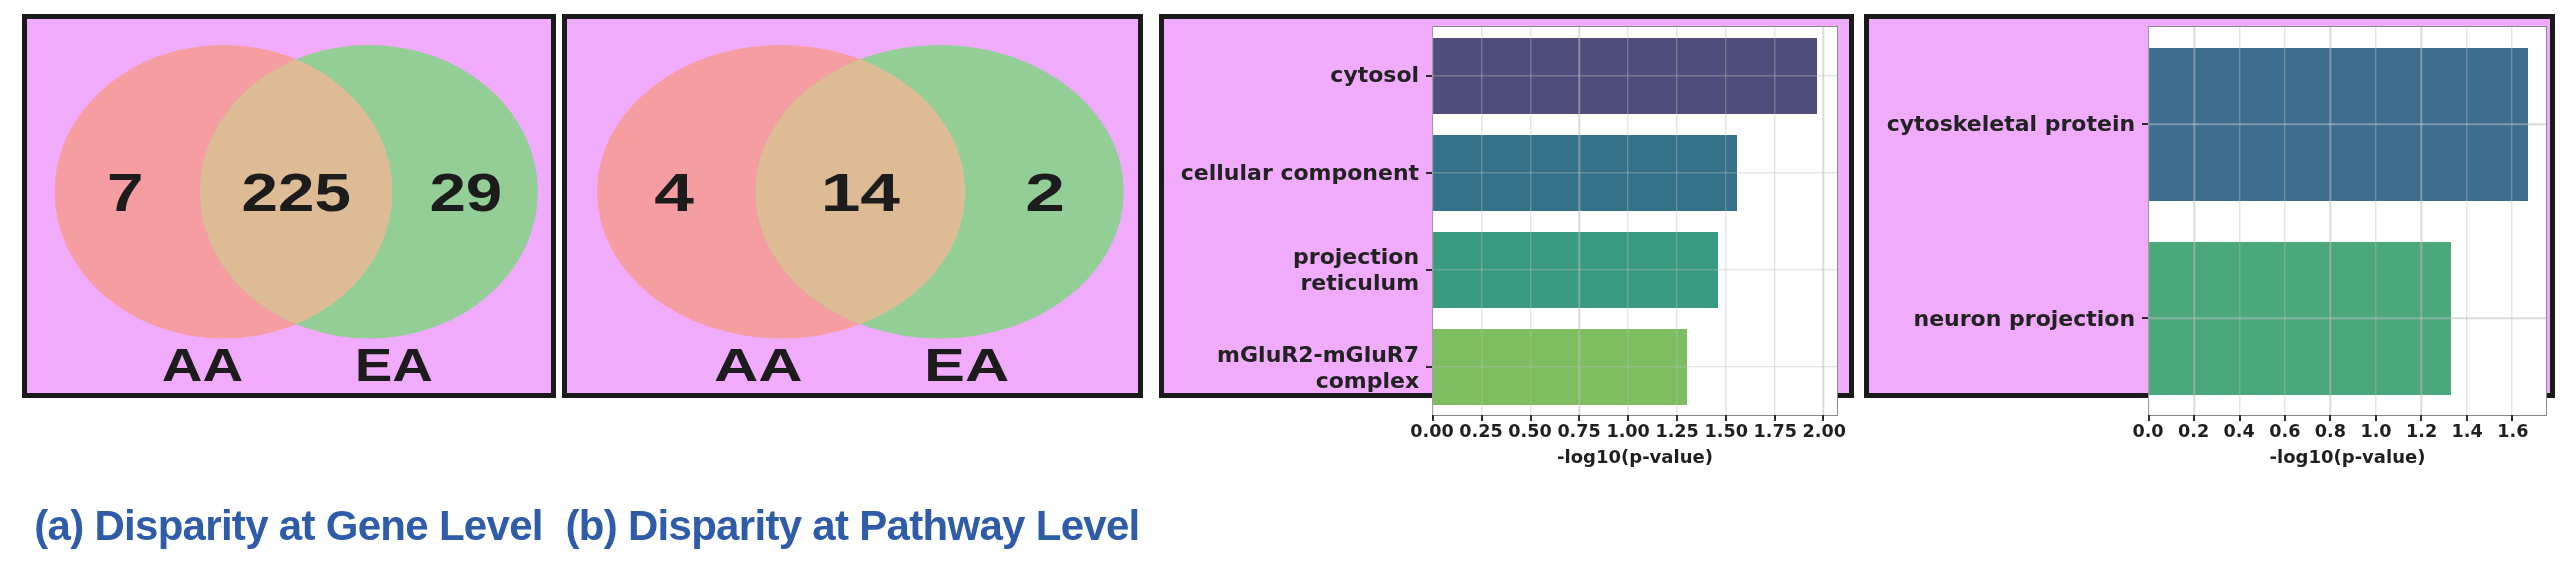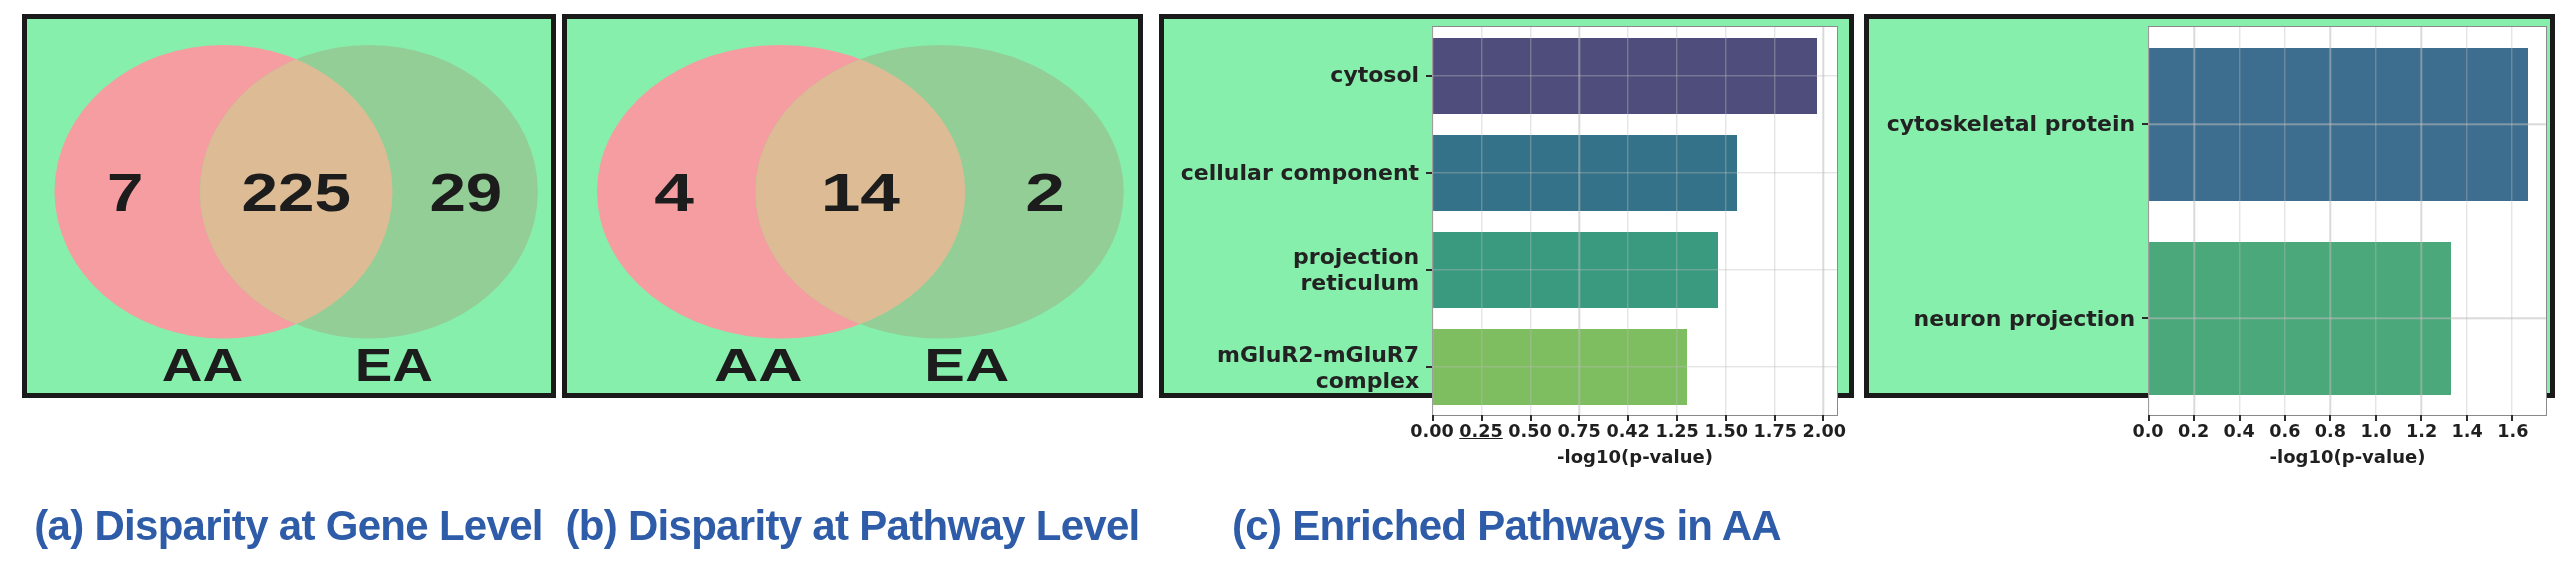--- a/index.html
+++ b/index.html
@@ -7,21 +7,21 @@
     width: 2576px; height: 564px;
     background: #ffffff;
     overflow: hidden;
     font-family: "DejaVu Sans", sans-serif;
   }
   .stage { position: relative; width: 2576px; height: 564px; background:#fff; }
 
   
   .panel {
     position: absolute; top: 14.3px; height: 384px;
-    border: 5.9px solid #1a1a1a; background: #86efac;
+    border: 5.9px solid #1a1a1a; background: #f0abfc;
     box-sizing: border-box;
   }
   #panel-a { left: 21.5px;   width: 534px; }
   #panel-b { left: 562px;  width: 581px; }
   #panel-c { left: 1159px; width: 695px; }
   #panel-d { left: 1864px; width: 691px; }
 
   
   .caption {
     position: absolute; top: 494px; height: 64px;
@@ -216,24 +216,24 @@
             <div class="row">
               <div class="bar" style="width: 70.5314%; background: rgb(57, 154, 128);"></div>
             </div>
             <div class="row">
               <div class="bar" style="width: 62.8019%; background: rgb(127, 190, 96);"></div>
             </div>
           </div>
         </div>
       <div class="xticks">
           <span class="xticklabel" style="left: 0%;">0.00</span>
-          <span class="xticklabel" style="left: 12.0773%; text-decoration: underline;">0.25</span>
+          <span class="xticklabel" style="left: 12.0773%;">0.25</span>
           <span class="xticklabel" style="left: 24.1546%;">0.50</span>
           <span class="xticklabel" style="left: 36.2319%;">0.75</span>
-          <span class="xticklabel" style="left: 48.3092%;">0.42</span>
+          <span class="xticklabel" style="left: 48.3092%;">1.00</span>
           <span class="xticklabel" style="left: 60.3865%;">1.25</span>
           <span class="xticklabel" style="left: 72.4638%;">1.50</span>
           <span class="xticklabel" style="left: 84.5411%;">1.75</span>
           <span class="xticklabel" style="left: 96.6184%;">2.00</span>
         </div>
       <div class="xaxislabel">-log10(p-value)</div>
     </div>
   </div>
 
   <div class="panel" id="panel-d">
@@ -294,16 +294,15 @@
           <span class="xticklabel" style="left: 68.5714%; text-align: center;">1.2</span>
           <span class="xticklabel" style="left: 80%;">1.4</span>
           <span class="xticklabel" style="left: 91.4286%;">1.6</span>
         </div>
       <div class="xaxislabel">-log10(p-value)</div>
     </div>
   </div>
 
   <div class="caption" id="caption-b">(b) Disparity at Pathway Level</div>
   <div class="caption" id="caption-a">(a) Disparity at Gene Level</div>
-  <div class="caption" id="caption-c">(c) Enriched Pathways in AA</div>
 
 </div>
 
 
 </body></html>

